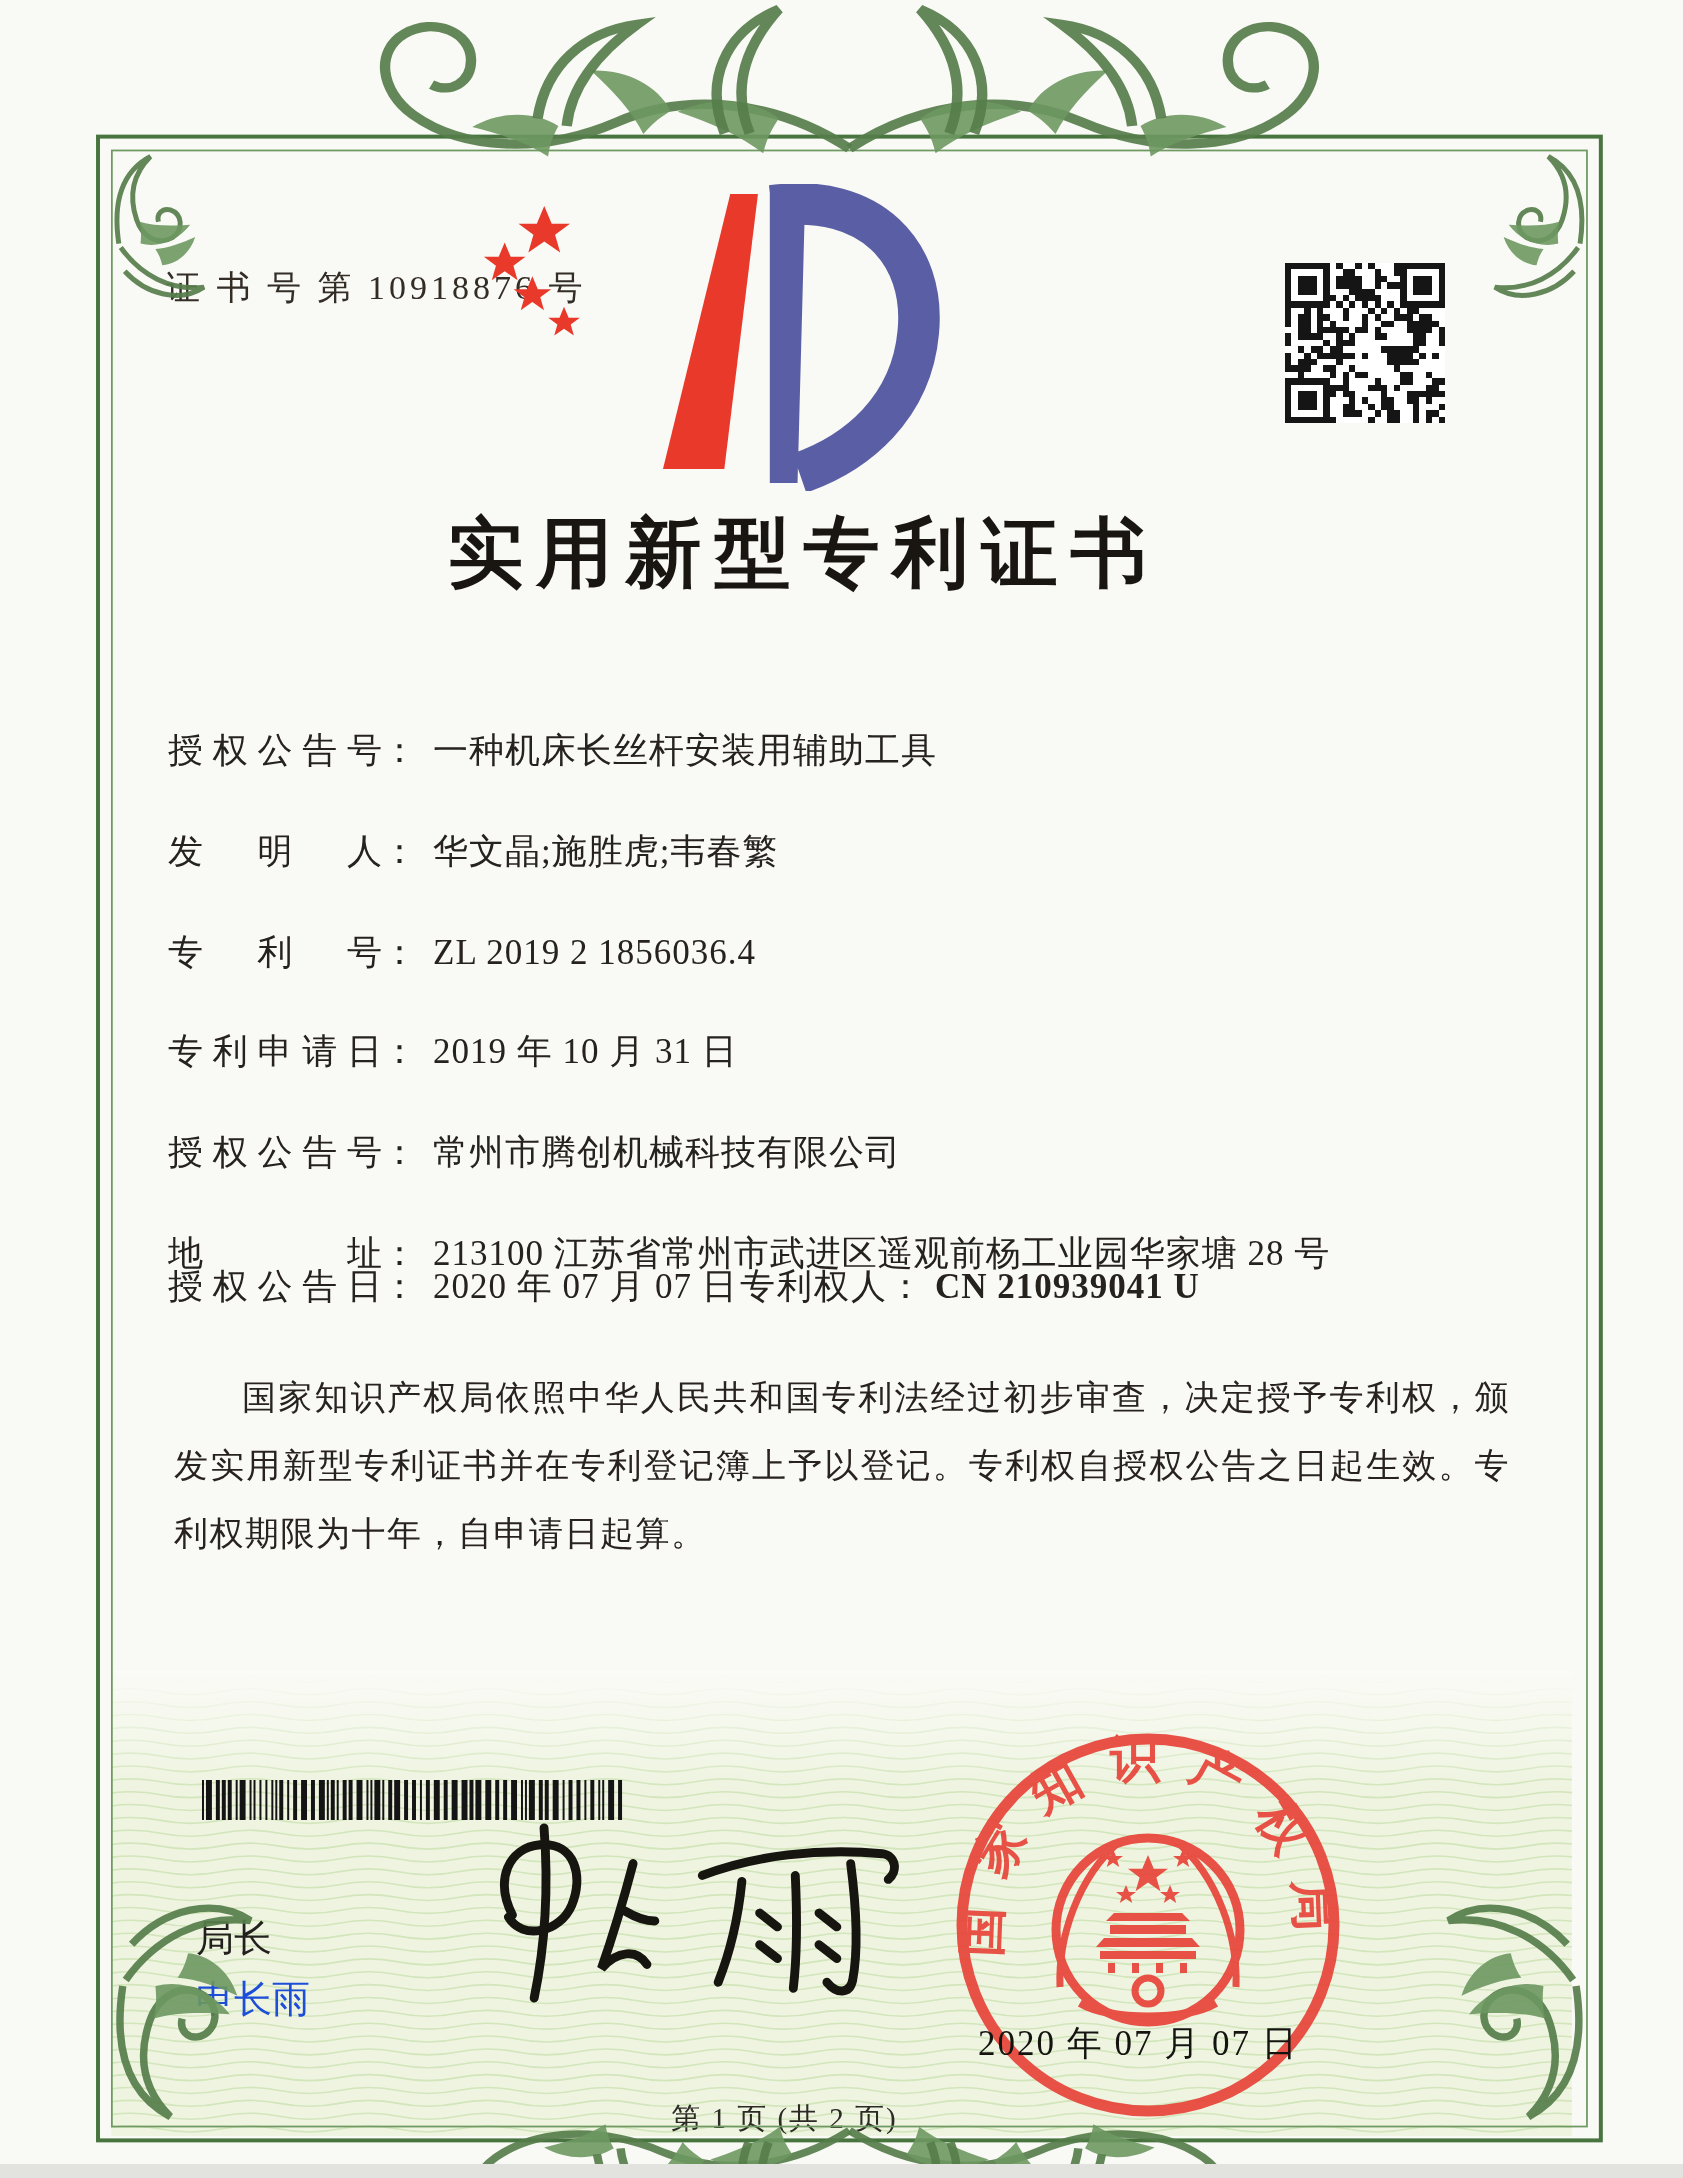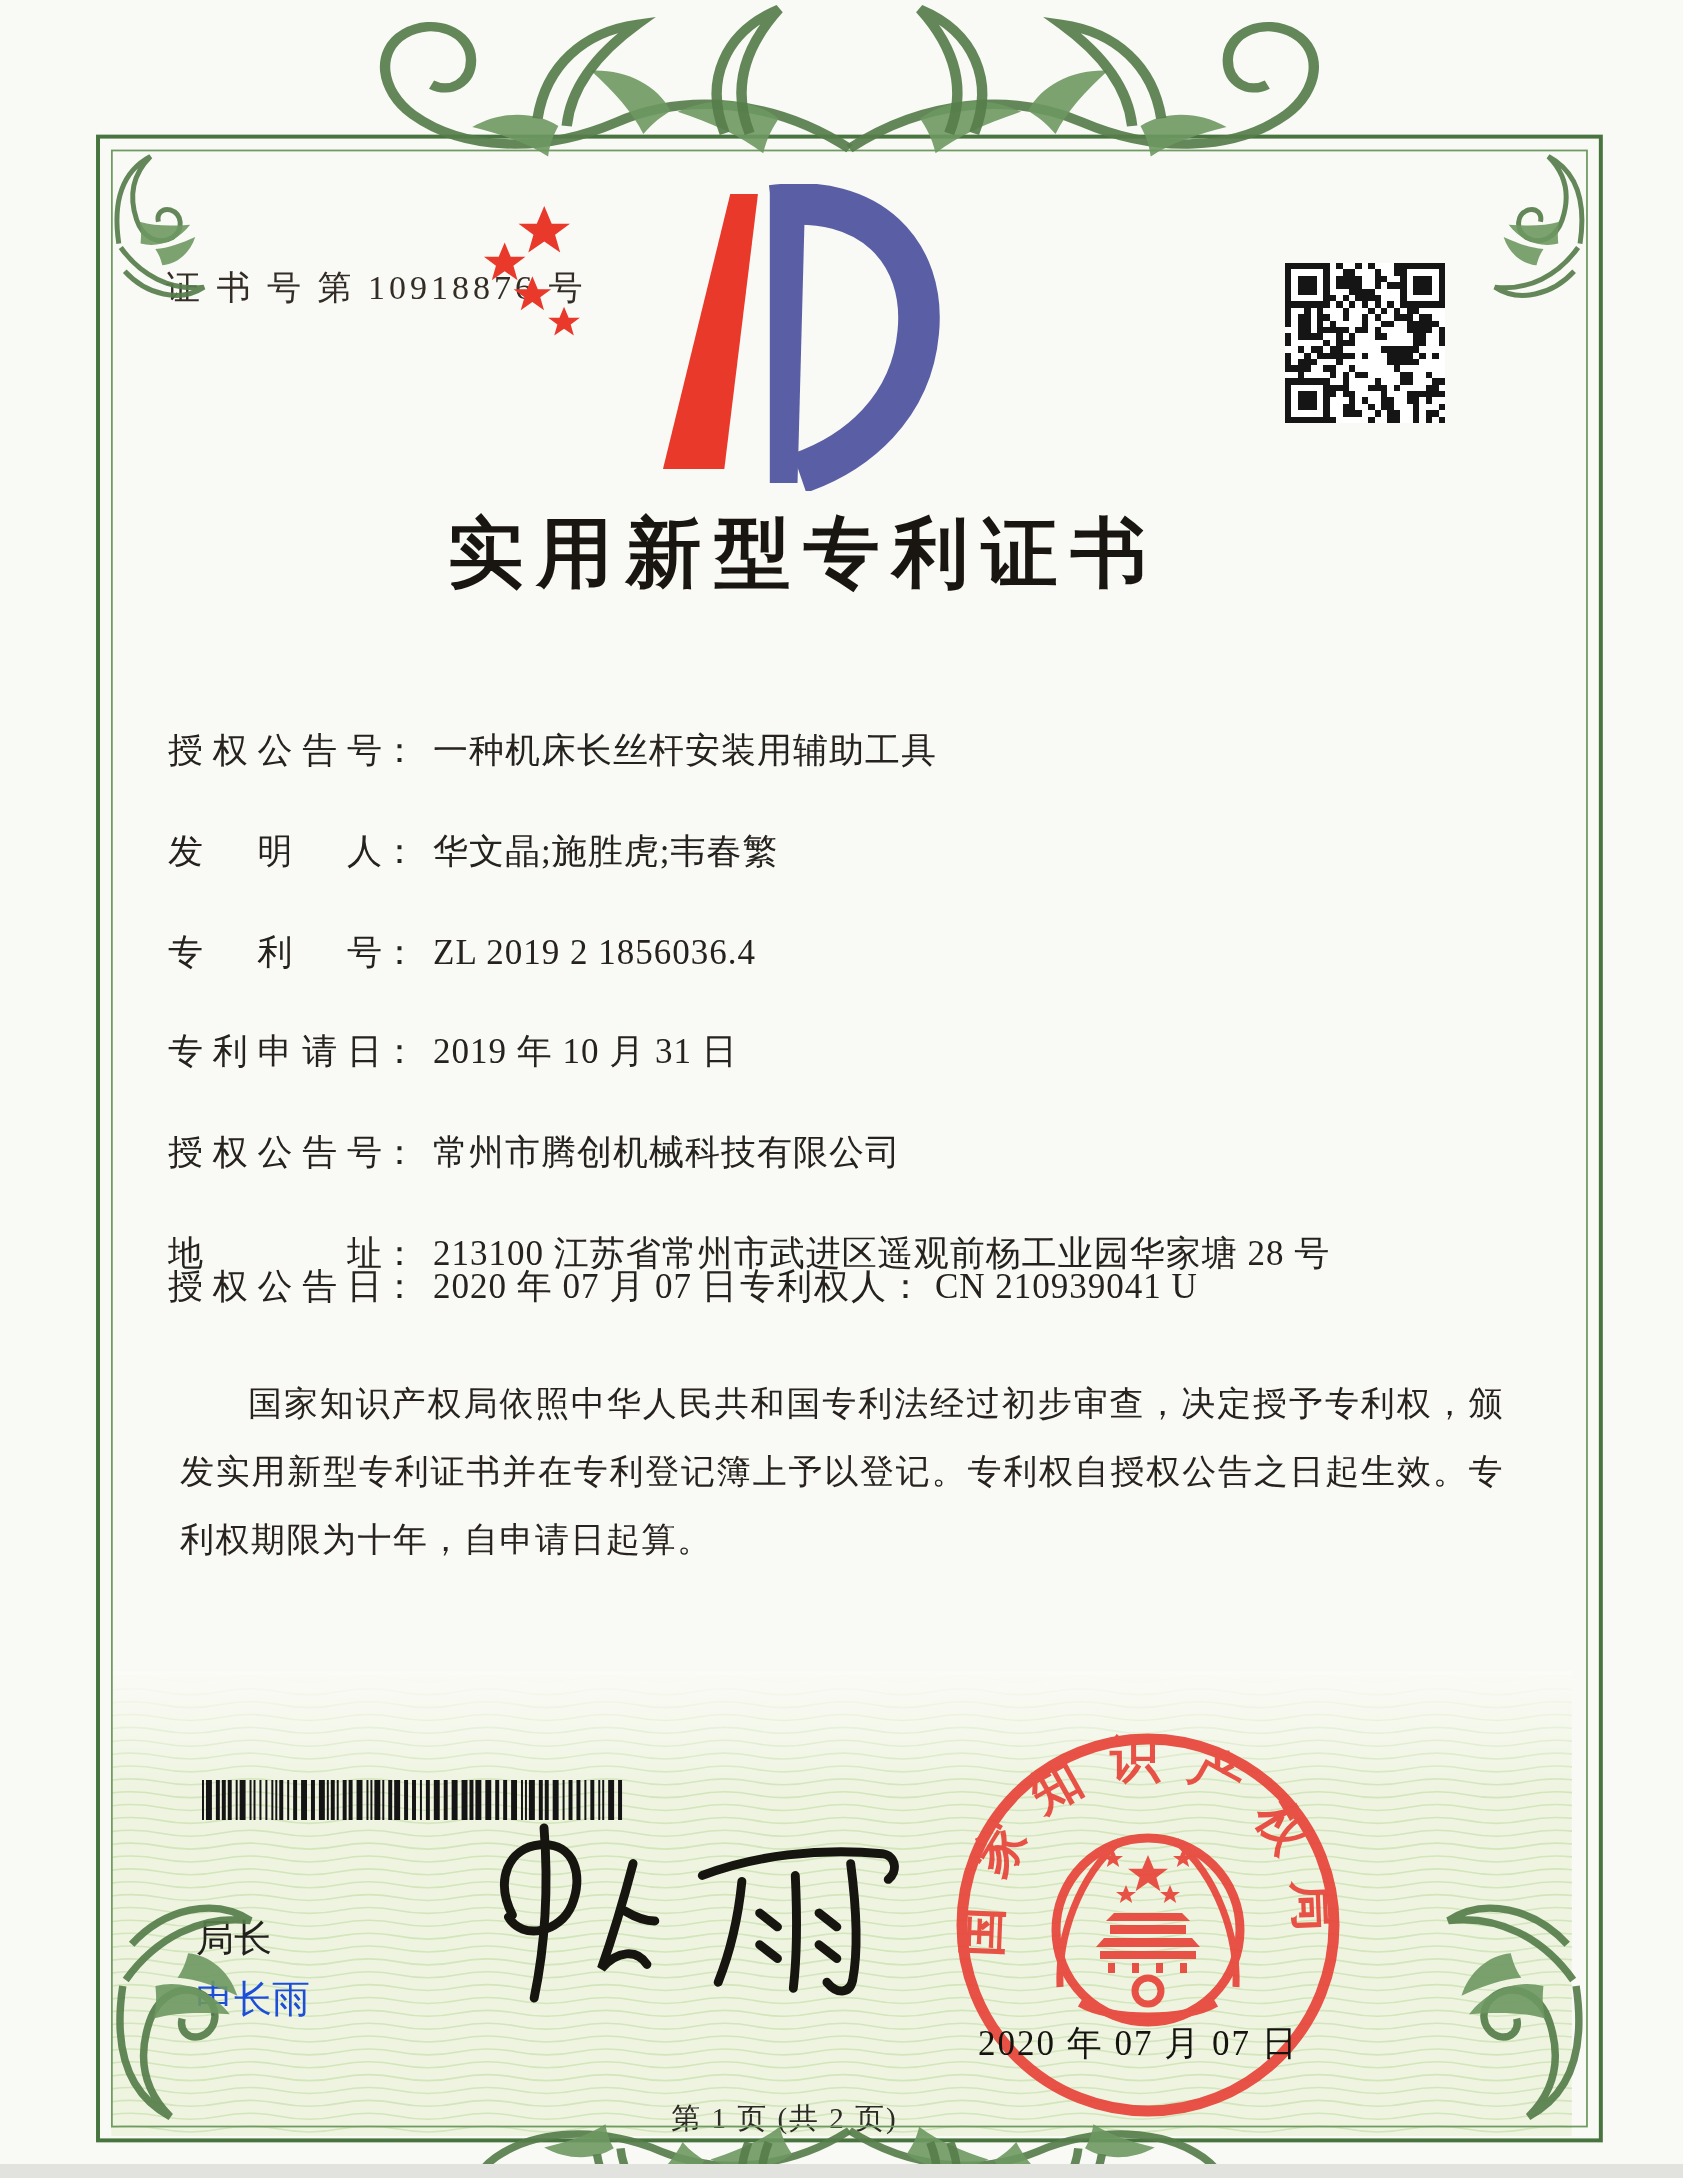--- a/index.html
+++ b/index.html
@@ -24,24 +24,24 @@
   #qr-svg{left:1285px;top:263px;width:160px;height:160px;z-index:2;}
   .doc-title{left:0;top:503px;width:1683px;text-align:center;transform:translateX(-38px);
     font-size:76px;font-weight:bold;letter-spacing:13px;color:#191510;}
   
   .frow{left:168px;font-size:35px;white-space:nowrap;z-index:2;}
   .flabel{display:inline-block;width:214px;text-align:justify;text-align-last:justify;vertical-align:top;}
   .fcolon{display:inline-block;}
   .fvalue{display:inline-block;margin-left:16px;letter-spacing:1px;text-align:center;}
   .grant2{position:absolute;left:572px;top:0;white-space:nowrap;}
   .grant2 .g2label{letter-spacing:2px;}
-  .grant2 .fvalue{margin-left:12px;}
+  .grant2 .fvalue{margin-left:12px;font-weight:bold;}
   
   .body-text{left:168px;top:1358px;width:1348px;z-index:2;}
-  .body-text p{margin:12px;font-size:34px;line-height:68px;text-indent:2em;
+  .body-text p{margin:6px;font-size:34px;line-height:68px;text-indent:2em;
     text-align:justify;letter-spacing:1.5px;color:#28231e;}
   
   #barcode-svg{left:202px;top:1780px;width:424px;height:40px;z-index:2;}
   .director-title{left:196px;top:1913px;font-size:38px;z-index:2;
     font-family:Liberation Sans, sans-serif;color:#22201d;text-align:right;}
   .director-name{left:196px;top:1974px;font-size:38px;z-index:2;
     font-family:"Liberation Sans","DejaVu Sans",sans-serif;color:#1d4ed8;}
   #sign-svg{left:457px;top:1818px;width:455px;height:198px;z-index:3;}
   #seal-svg{left:948px;top:1725px;width:400px;height:400px;z-index:3;opacity:.93;}
   .seal-date{left:978px;top:2020px;font-size:35px;letter-spacing:2px;color:#14130f;z-index:4;}

